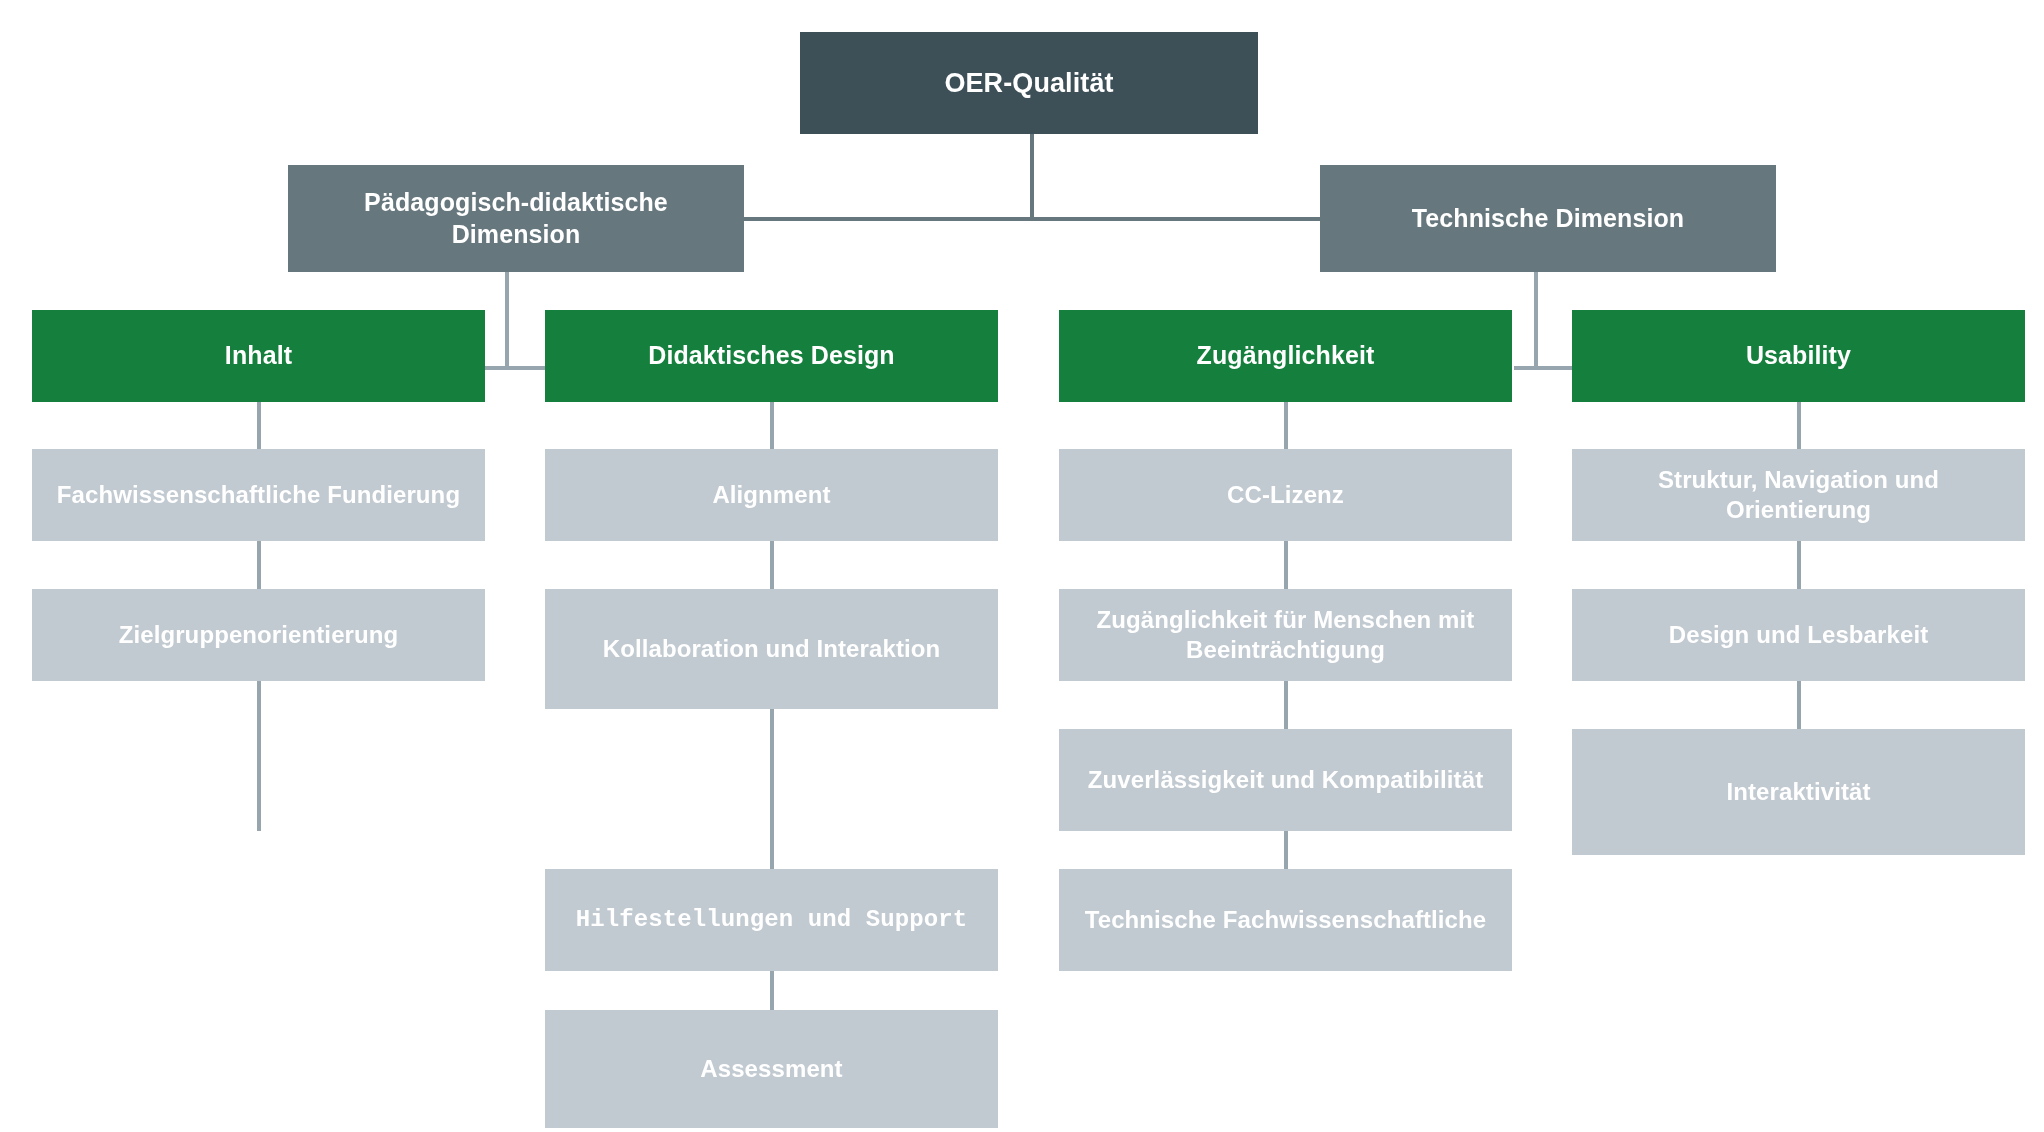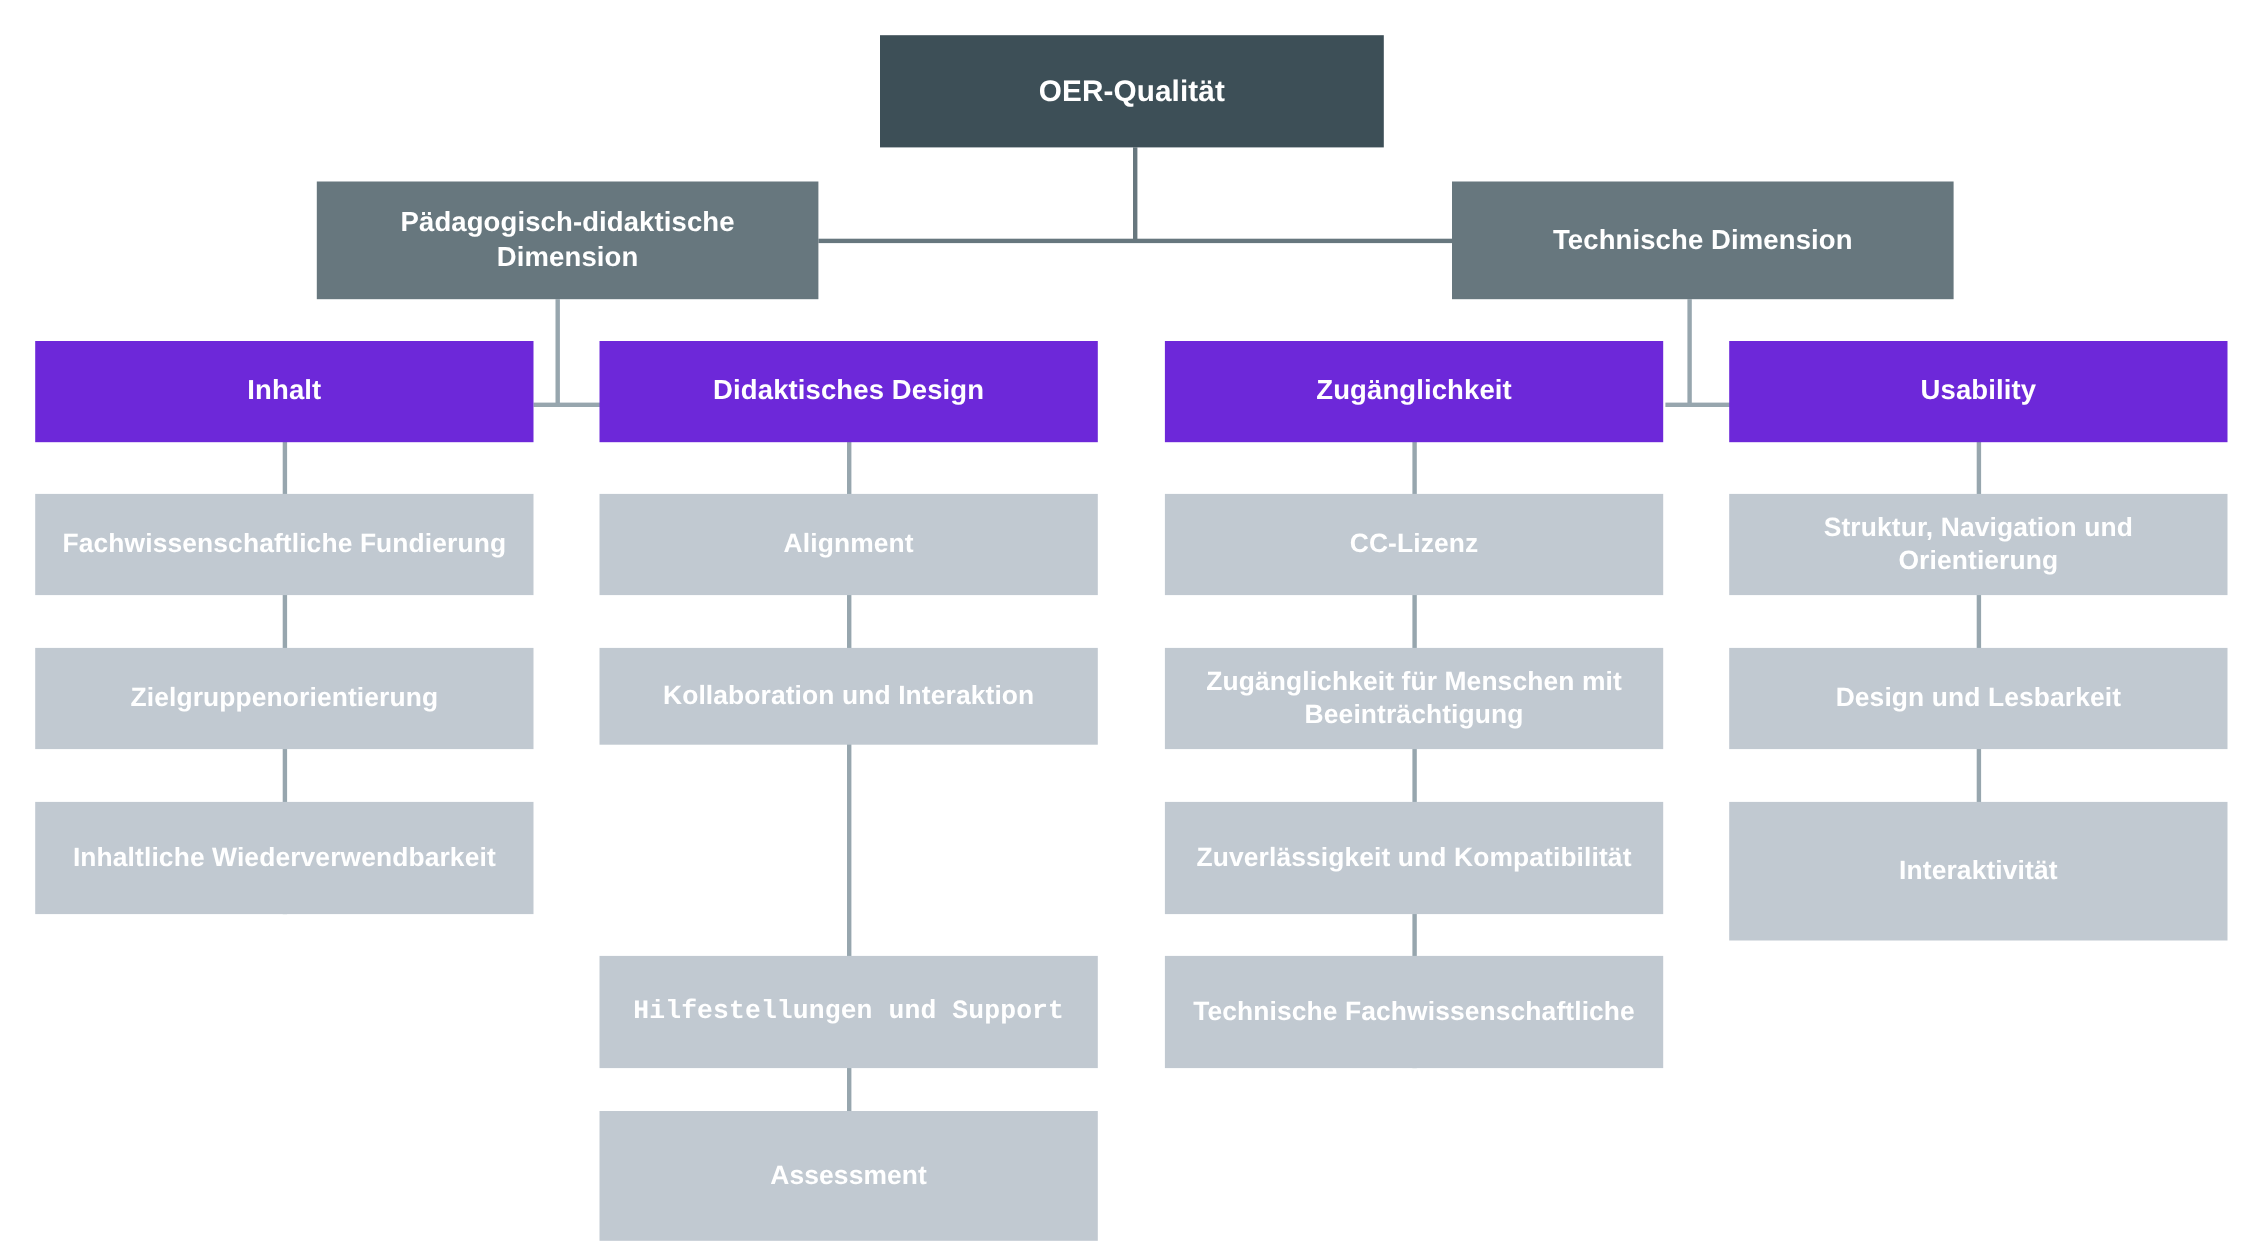--- a/index.html
+++ b/index.html
@@ -46,21 +46,21 @@
 
   .node-root {
     background: #3d4f57;
     font-size: 27px;
   }
   .node-dim {
     background: #67777e;
     font-size: 25px;
   }
   .node-cat {
-    background: #6d28d9;
+    background: #15803d;
     font-size: 25px;
   }
   .node-leaf {
     background: #c1c9d1;
     font-size: 24px;
   }
 </style>
 </head>
 <body>
 
@@ -97,25 +97,24 @@
   <div class="node node-cat" style="left:545px; top:310px; width:453px; height:92px;">Didaktisches Design</div>
 
   <div class="node node-cat" style="left:1059px; top:310px; width:453px; height:92px;">Zugänglichkeit</div>
 
   <div class="node node-cat" style="left:1572px; top:310px; width:453px; height:92px;">Usability</div>
 
   <div class="node node-leaf" style="left:32px; top:449px; width:453px; height:92px;">Fachwissenschaftliche Fundierung</div>
 
   <div class="node node-leaf" style="left:32px; top:589px; width:453px; height:92px;">Zielgruppenorientierung</div>
 
-  <div class="node node-leaf" style="left:32px; top:729px; width:453px; height:102px;">Inhaltliche Wiederverwendbarkeit</div>
 
   <div class="node node-leaf" style="left:545px; top:449px; width:453px; height:92px;">Alignment</div>
 
-  <div class="node node-leaf" style="left:545px; top:589px; width:453px; height:88px;">Kollaboration und Interaktion</div>
+  <div class="node node-leaf" style="left:545px; top:589px; width:453px; height:120px;">Kollaboration und Interaktion</div>
 
 
   <div class="node node-leaf" style="left:545px; top:869px; width:453px; height:102px;font-family:Liberation Mono, monospace;">Hilfestellungen und Support</div>
 
   <div class="node node-leaf" style="left:545px; top:1010px; width:453px; height:118px;">Assessment</div>
 
   <div class="node node-leaf" style="left:1059px; top:449px; width:453px; height:92px;">CC-Lizenz</div>
 
   <div class="node node-leaf" style="left:1059px; top:589px; width:453px; height:92px;">Zugänglichkeit für Menschen mit Beeinträchtigung</div>
 

